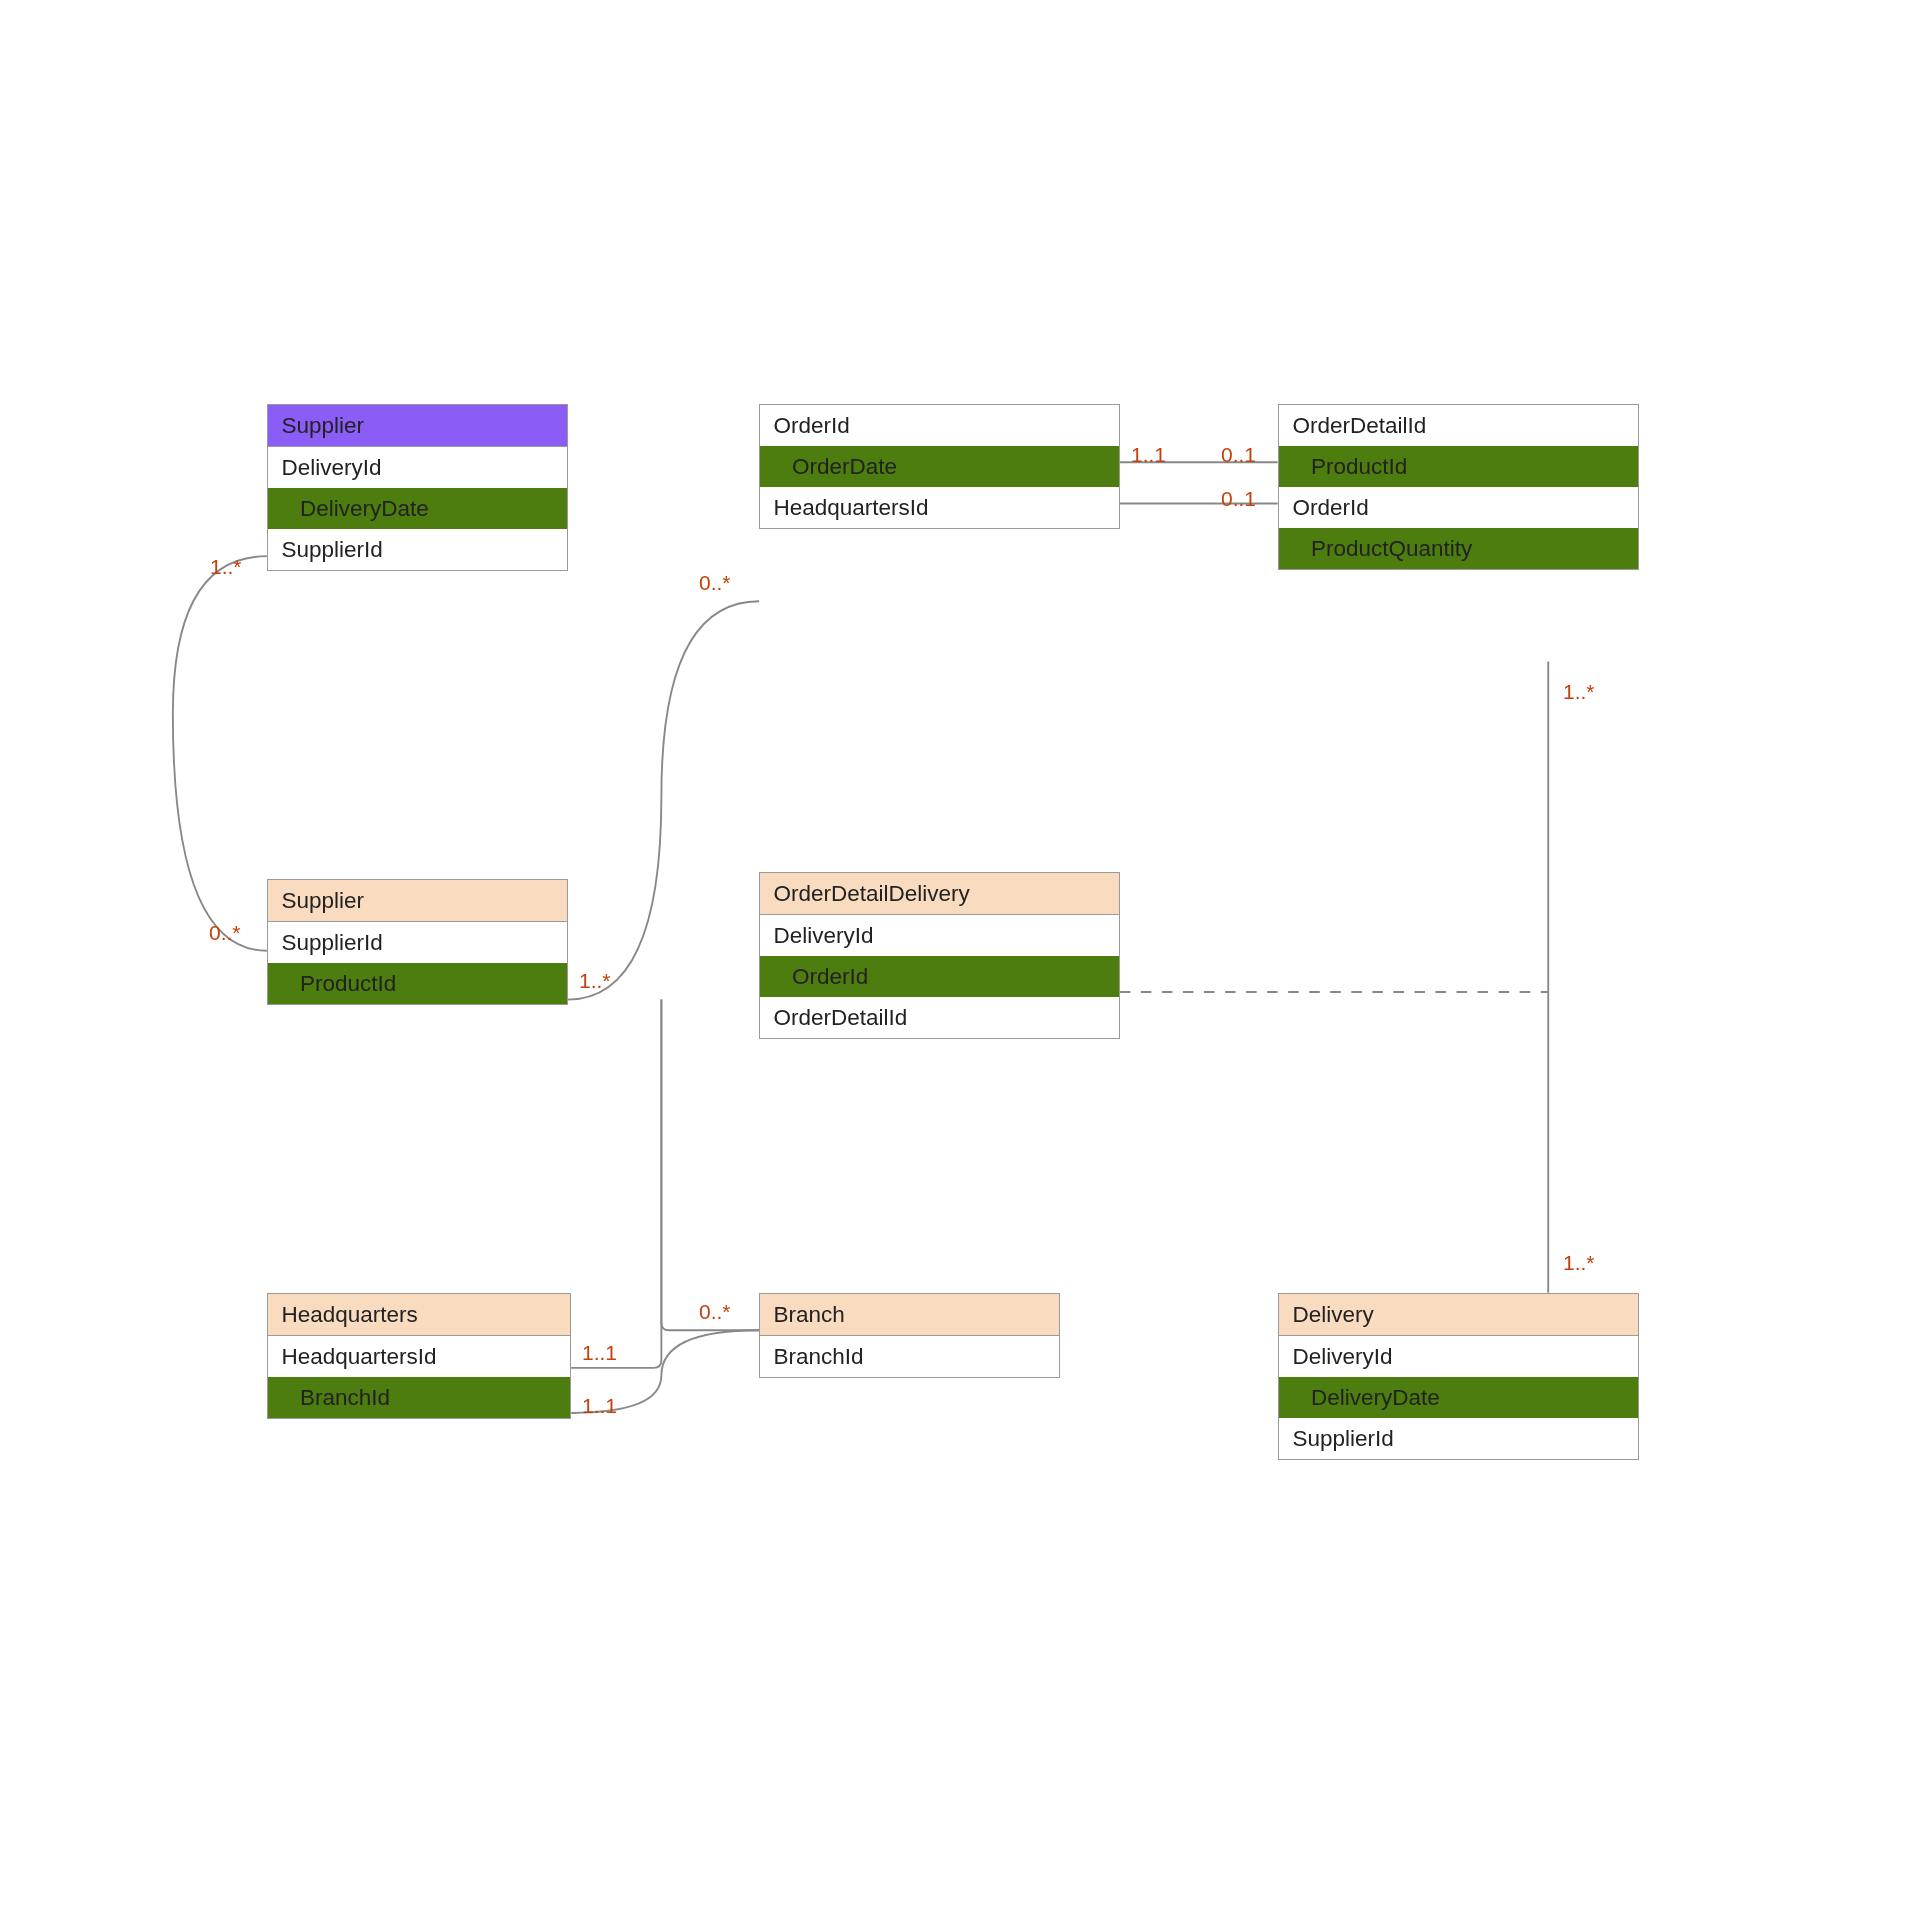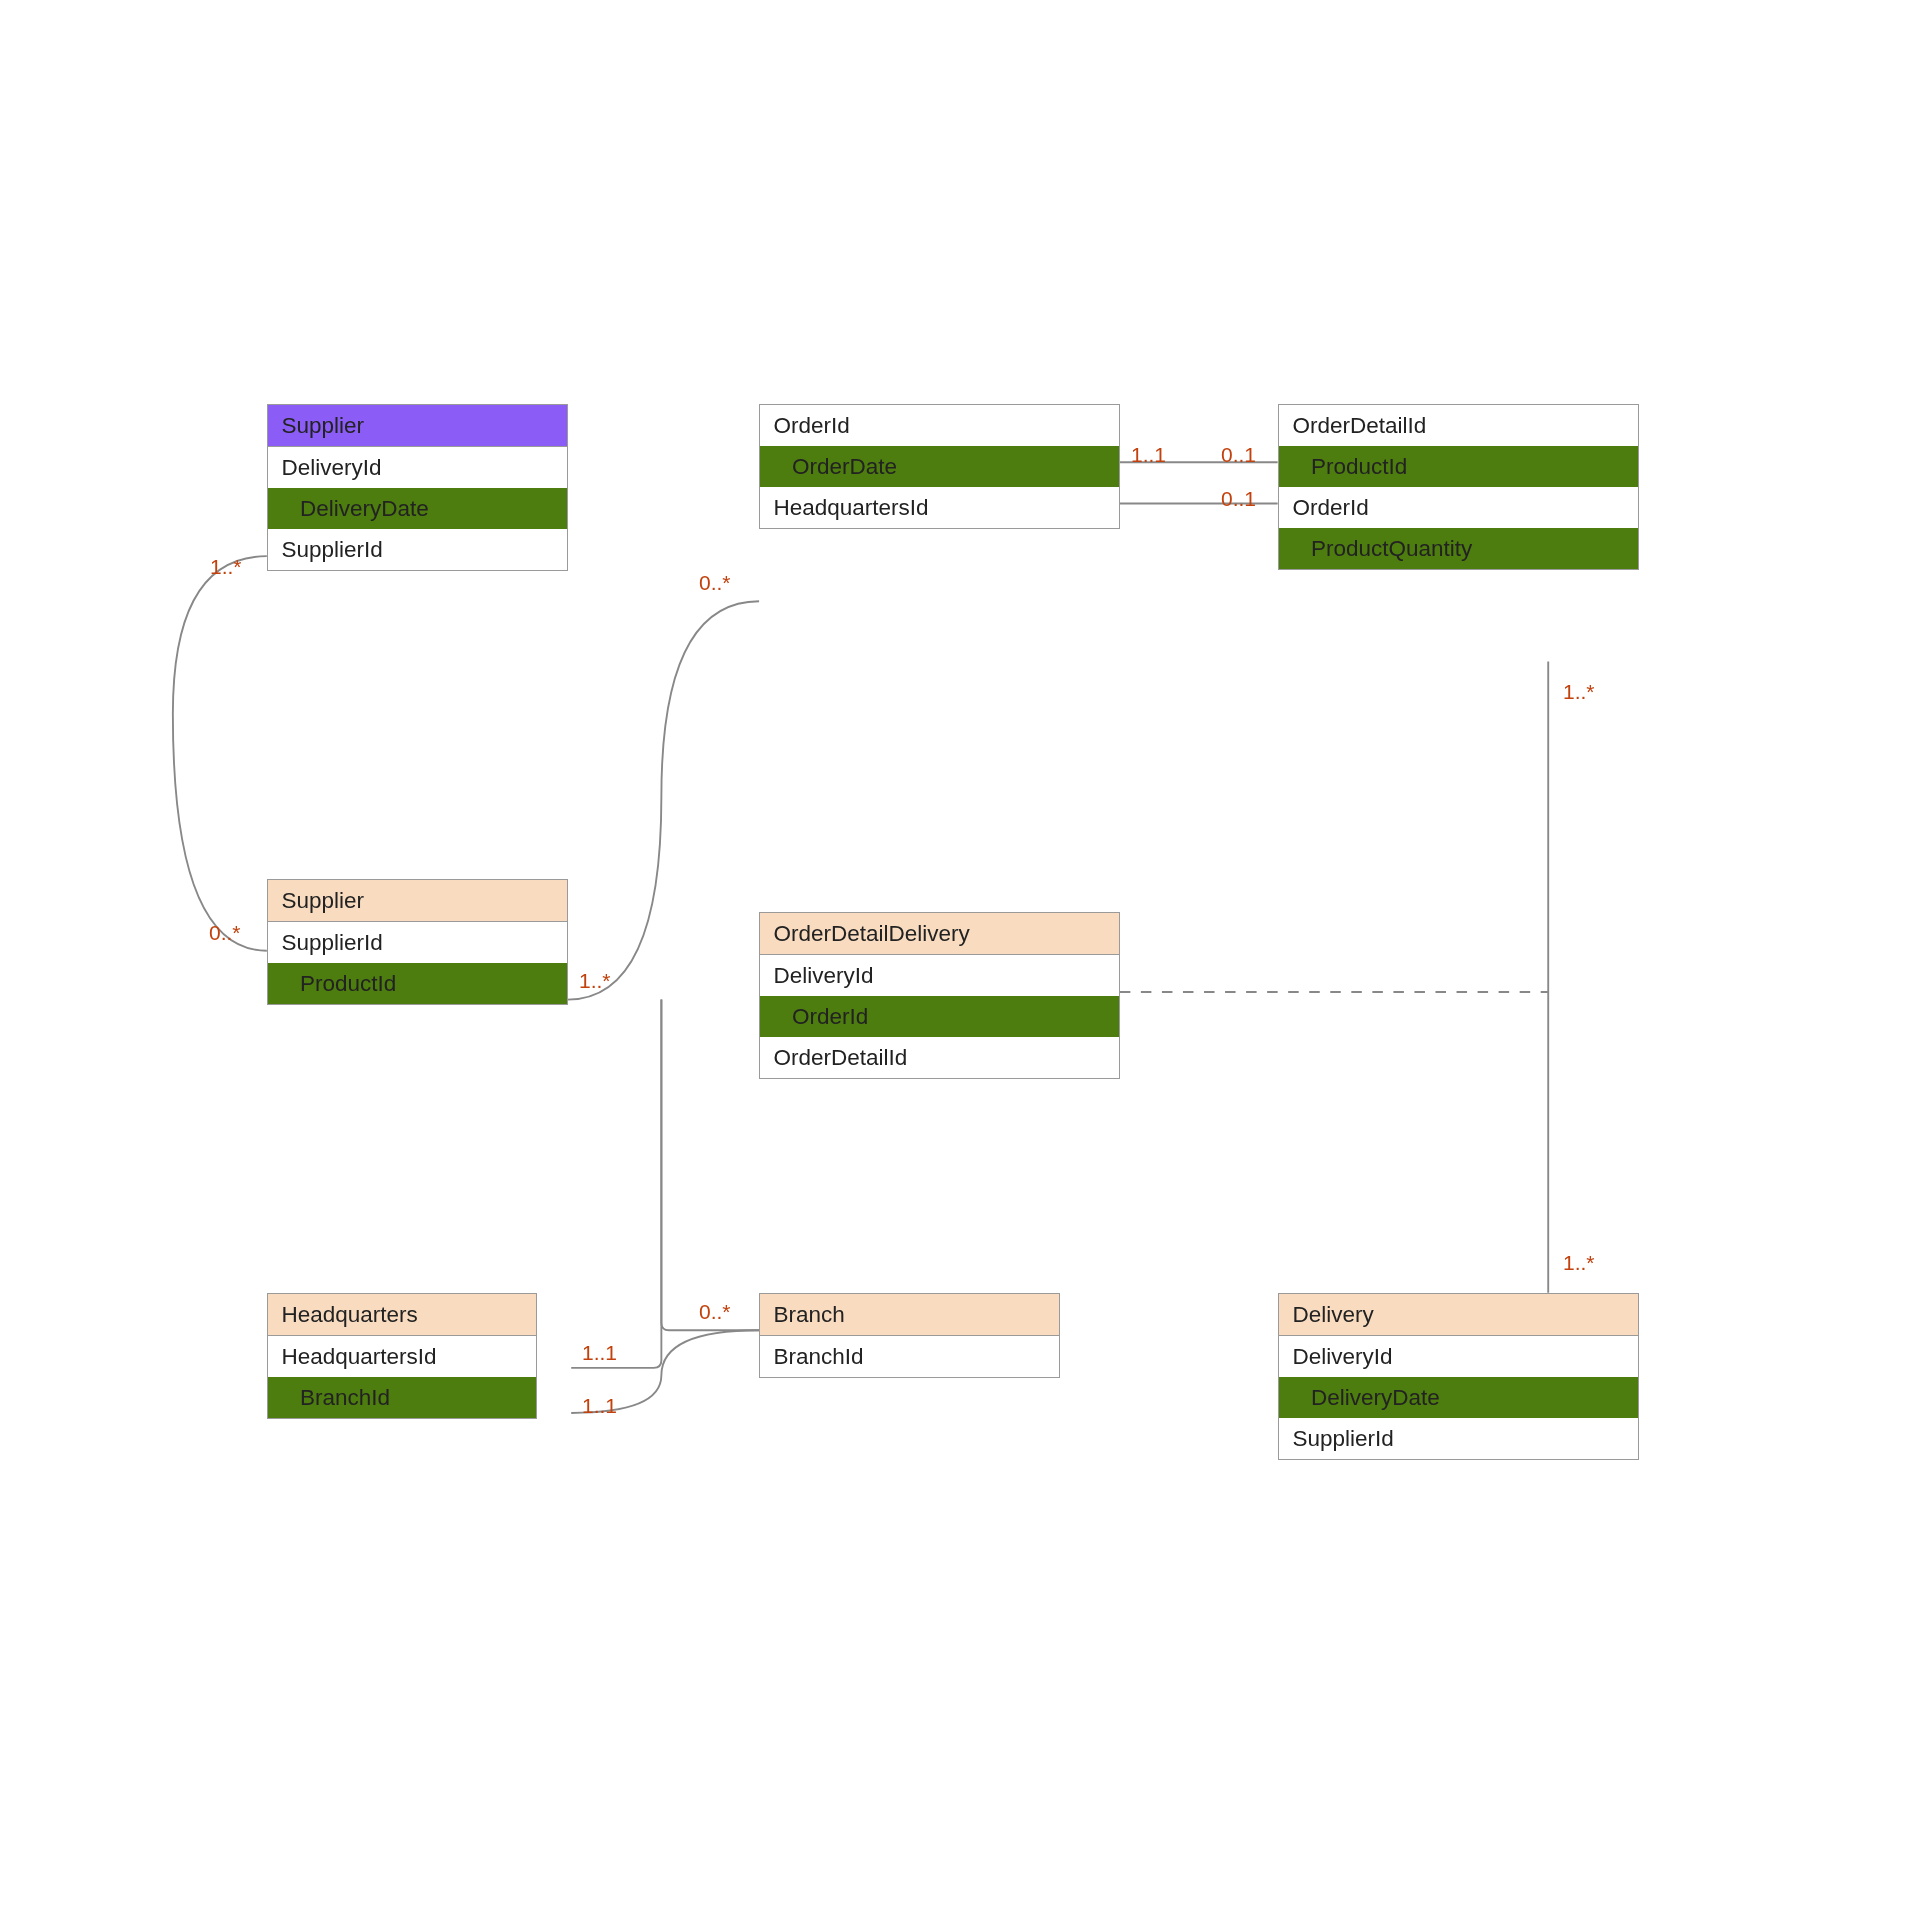--- a/index.html
+++ b/index.html
@@ -102,28 +102,28 @@
     <div class="attr">OrderId</div>
     <div class="attr alt">ProductQuantity</div>
   </div>
 
   <div class="entity" style="left:267px; top:879px; width:301px">
     <div class="title light">Supplier</div>
     <div class="attr">SupplierId</div>
     <div class="attr alt">ProductId</div>
   </div>
 
-  <div class="entity" style="left:759px; top:912px; width:361px">
+  <div class="entity" style="left:759px; top:872px; width:361px">
     <div class="title light">OrderDetailDelivery</div>
     <div class="attr">DeliveryId</div>
     <div class="attr alt">OrderId</div>
     <div class="attr">OrderDetailId</div>
   </div>
 
-  <div class="entity" style="left:267px; top:1293px; width:270px">
+  <div class="entity" style="left:267px; top:1293px; width:304px">
     <div class="title light">Headquarters</div>
     <div class="attr">HeadquartersId</div>
     <div class="attr alt">BranchId</div>
   </div>
 
   <div class="entity" style="left:759px; top:1293px; width:301px">
     <div class="title light">Branch</div>
     <div class="attr">BranchId</div>
   </div>
 

